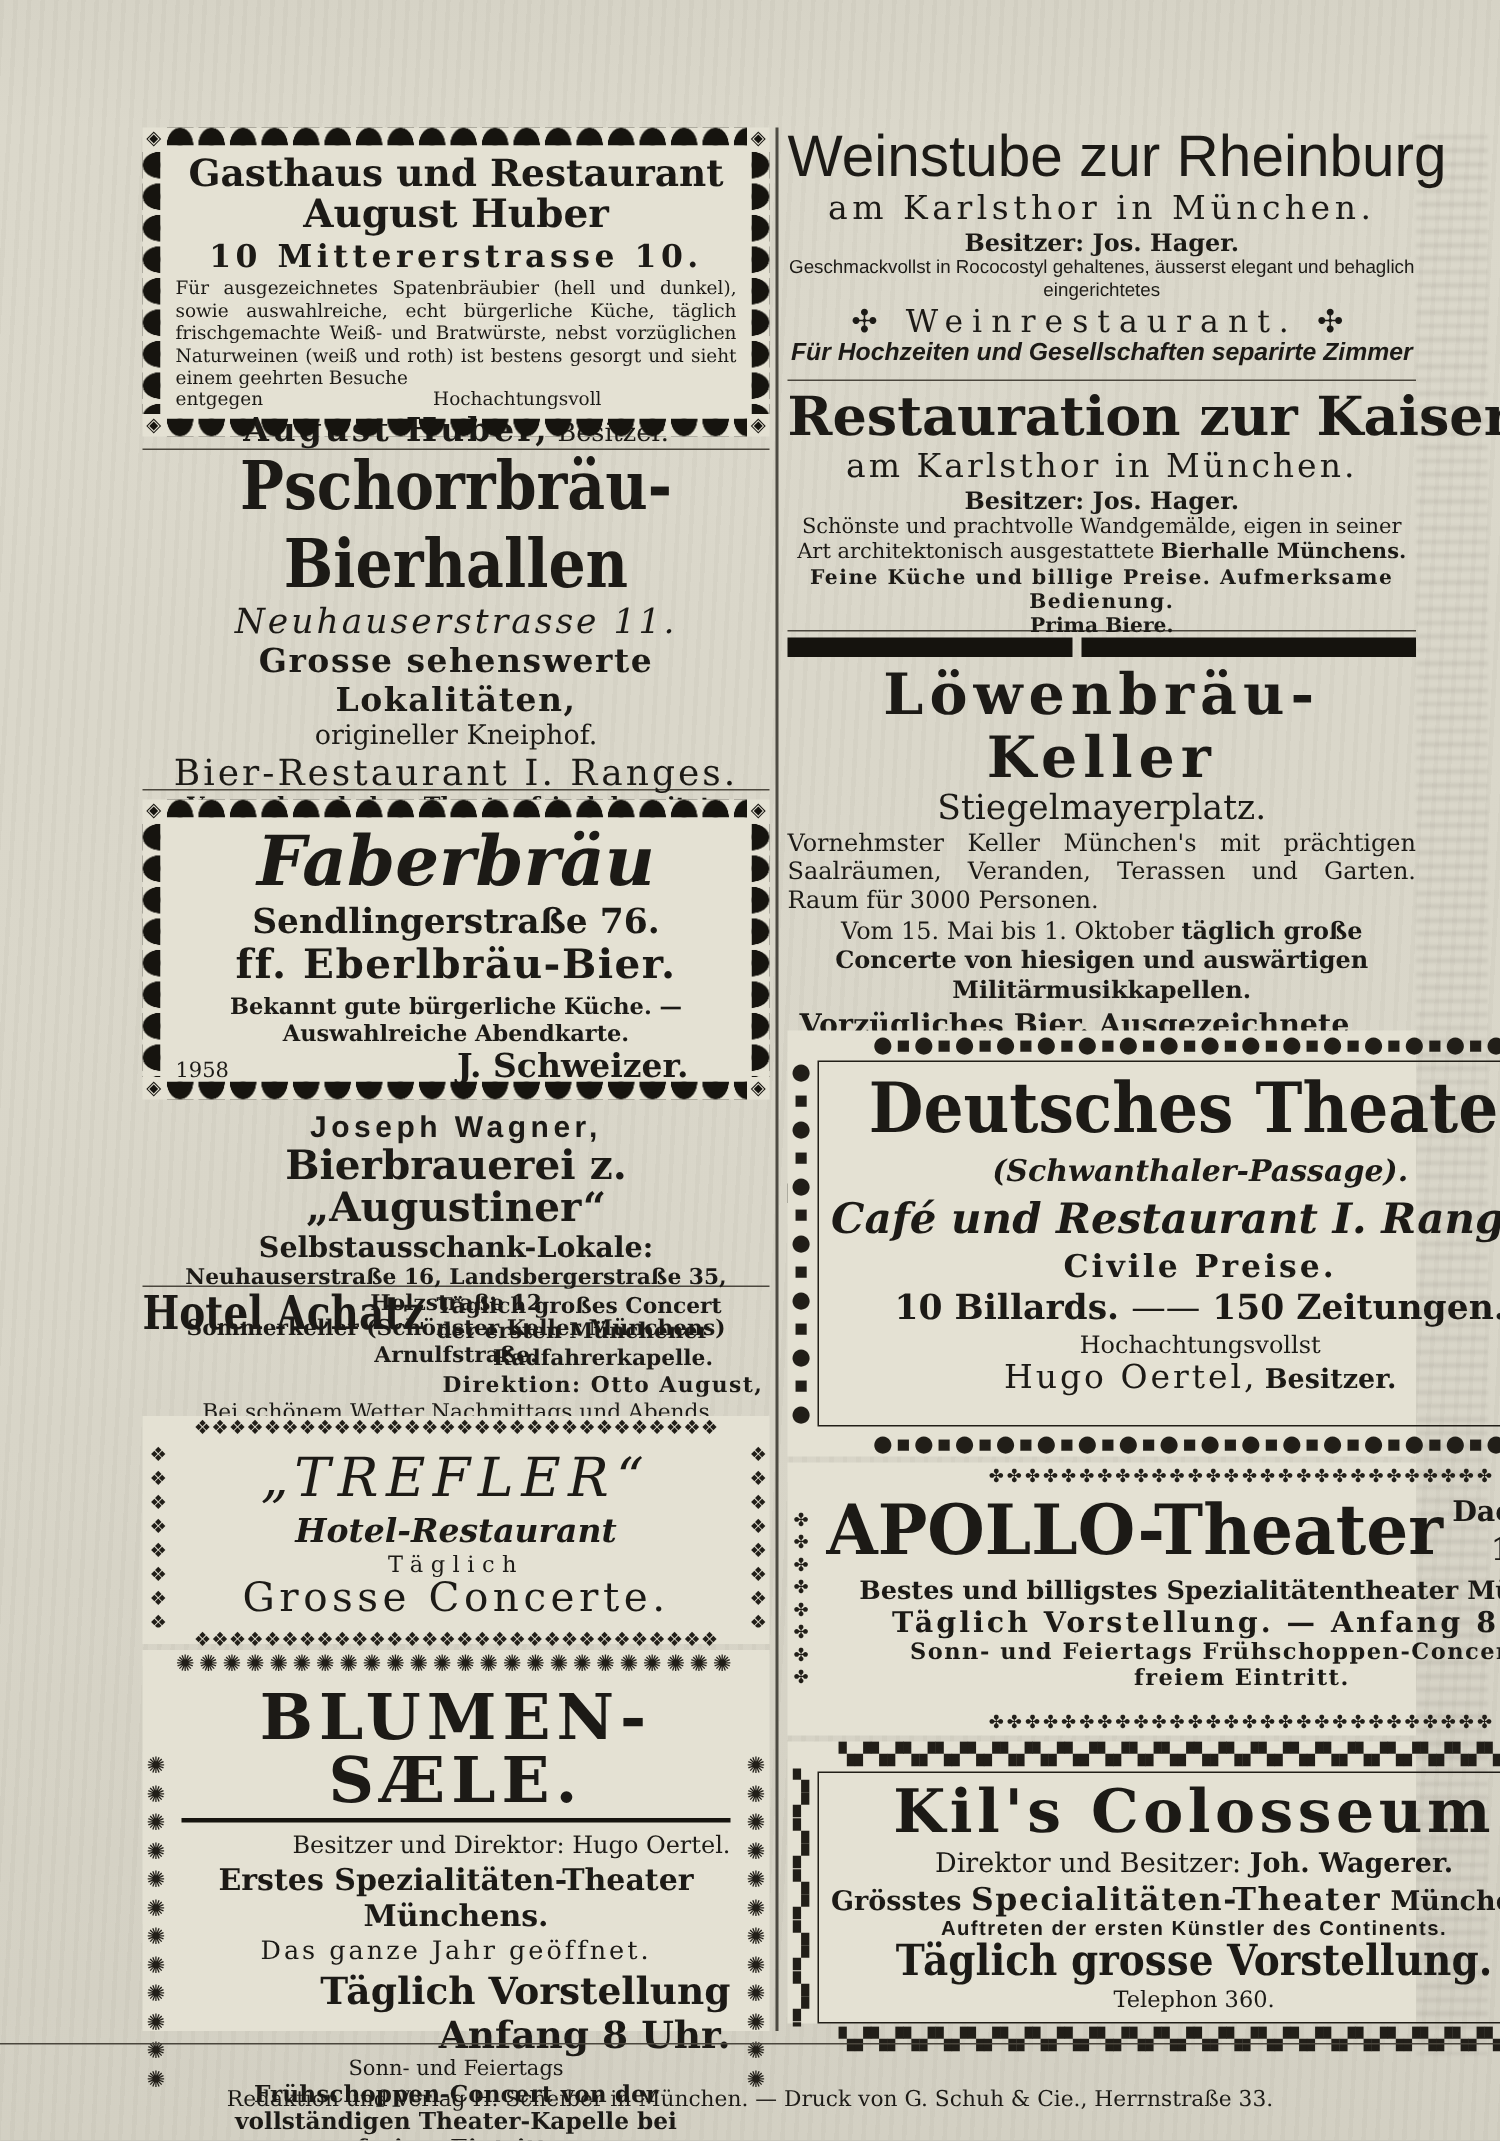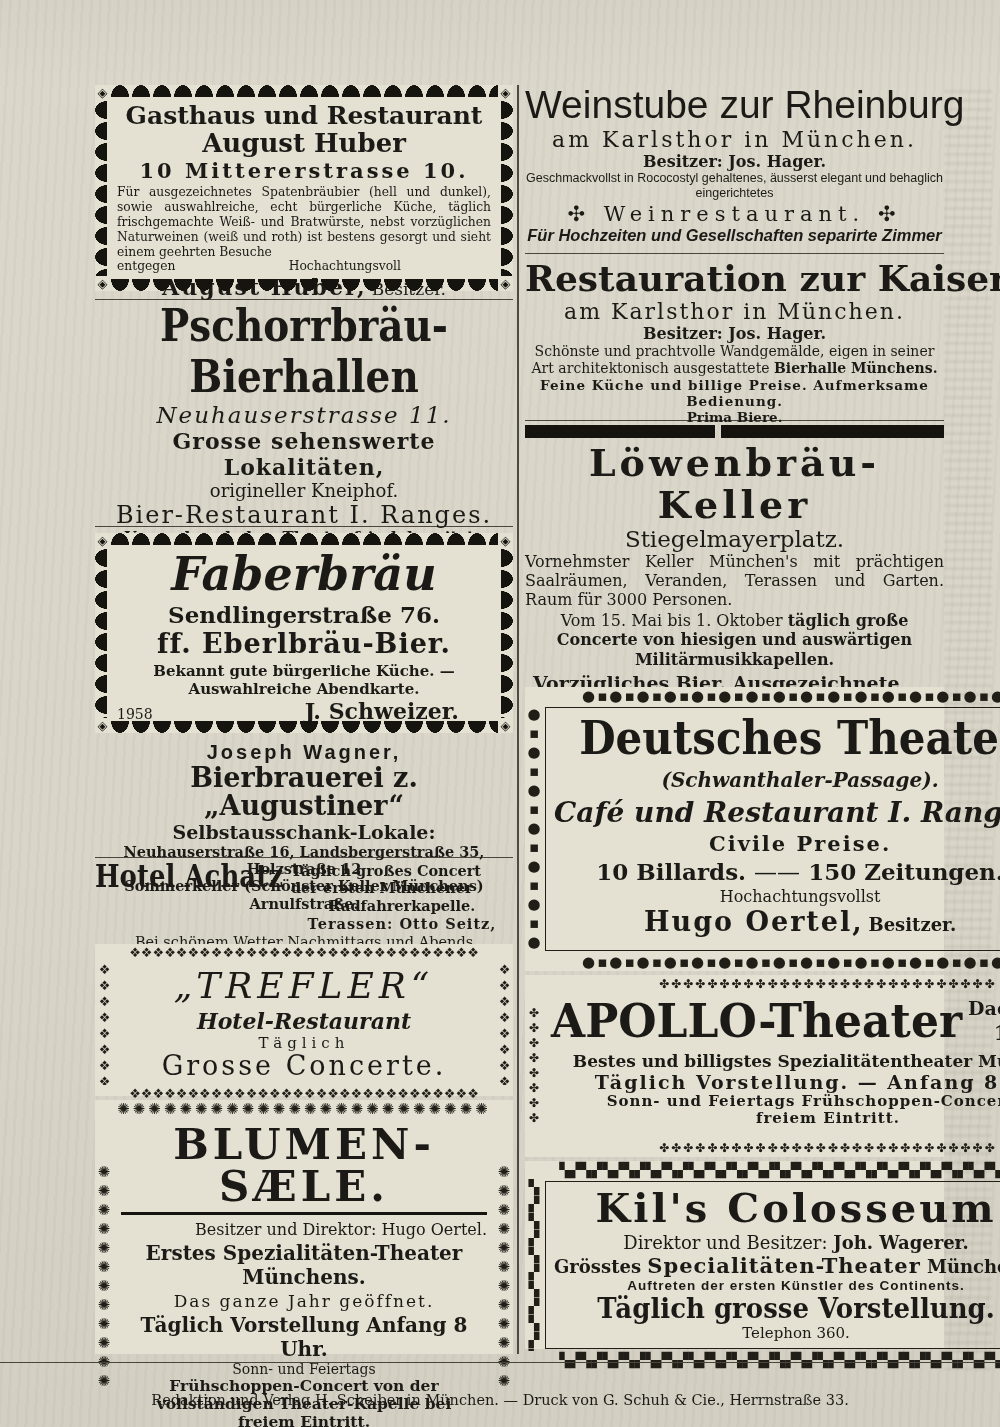--- a/index.html
+++ b/index.html
@@ -156,21 +156,21 @@
 
       <hr class="rule">
 
       <div class="ad" style="background:none; height:80px;">
         <div style="display:flex; gap:8px;">
           <div style="font-size:26px; font-weight:bold; transform:scaleY(1.2); white-space:nowrap; line-height:1.4;">Hotel Achatz</div>
           <div style="flex:1;">
             <div class="frak" style="font-size:14.5px; line-height:1.2;">Täglich großes Concert der ersten Münchener</div>
             <div class="ctr" style="font-size:14.5px; line-height:1.2;">
               <span class="frak">Radfahrerkapelle.</span>
-              <span style="font-weight:bold; letter-spacing:1px;">  Terassen: Otto Seitz,</span>
+              <span style="font-weight:bold; letter-spacing:1px;">  Direktion: Otto August,</span>
             </div>
           </div>
         </div>
         <div class="ctr frak" style="font-size:14.5px; font-weight:normal; line-height:1.2;">Bei schönem Wetter Nachmittags und Abends</div>
         <div class="ctr" style="font-size:17px; font-weight:bold; letter-spacing:1px;">Garten-Concert bei freiem Entree.</div>
       </div>
 
       <div class="ad ornbox" style="height:152px; margin-top:2px; font-size:13px;">
         <div class="orn-h">❖❖❖❖❖❖❖❖❖❖❖❖❖❖❖❖❖❖❖❖❖❖❖❖❖❖❖❖❖❖</div>
         <div class="orn-v">❖❖❖❖❖❖❖❖</div>
@@ -185,21 +185,21 @@
       </div>
 
       <div class="ad ornbox" style="height:254px; margin-top:4px; font-size:15px;">
         <div class="orn-h" style="letter-spacing:3px;">✺✺✺✺✺✺✺✺✺✺✺✺✺✺✺✺✺✺✺✺✺✺✺✺</div>
         <div class="orn-v">✺✺✺✺✺✺✺✺✺✺✺✺</div>
         <div class="orn-core ctr">
           <div style="font-size:42px; font-weight:bold; letter-spacing:4px; line-height:1.0; border-bottom:3px solid #16140f; display:inline-block; padding:0 6px 4px;">BLUMEN-SÆLE.</div>
           <div class="frak" style="font-size:16px; font-weight:normal; margin-top:5px;text-align:right;">Besitzer und Direktor: Hugo Oertel.</div>
           <div class="frak" style="font-size:20px; margin-top:2px;">Erstes Spezialitäten-Theater Münchens.</div>
           <div class="frak" style="font-size:17px; font-weight:normal; letter-spacing:2px; margin-top:2px;">Das ganze Jahr geöffnet.</div>
-          <div class="frak" style="font-size:20px; margin-top:2px;">Täglich Vorstellung Anfang 8 Uhr.</div>
+          <div class="frak" style="font-size:25px; margin-top:2px;text-align:right;">Täglich Vorstellung Anfang 8 Uhr.</div>
           <div class="frak" style="font-size:14px; font-weight:normal;">Sonn- und Feiertags</div>
           <div style="position:relative;">
             <span class="frak" style="font-size:15.5px; line-height:1.15; display:inline-block; width:88%;">Frühschoppen-Concert von der vollständigen Theater-Kapelle bei freiem Eintritt.</span>
             
           </div>
         </div>
         <div class="orn-v">✺✺✺✺✺✺✺✺✺✺✺✺</div>
 
       </div>
 
@@ -268,21 +268,21 @@
           <div style="font-size:20px; font-weight:bold; font-style:italic; margin-top:4px;">(Schwanthaler-Passage).</div>
           <div class="frak" style="font-size:28px; font-style:italic; font-weight:bold; margin-top:4px; white-space:nowrap;">Café und Restaurant I. Ranges.</div>
           <div style="font-size:21px; font-weight:bold; letter-spacing:2px; margin-top:2px;">Civile Preise.</div>
           <div style="font-size:23px; font-weight:bold; margin-top:2px;">
             <span>10 Billards.</span>
             <span style="font-weight:normal;">——</span>
             <span>150 Zeitungen.</span>
           </div>
           <div style="font-size:16px; margin-top:2px;">Hochachtungsvollst</div>
           <div>
-            <span style="font-size:27px; font-weight:bold; letter-spacing:2px;">Hugo Oertel,</span>
+            <span style="font-size:22px; font-weight:normal; letter-spacing:2px;">Hugo Oertel,</span>
             <span style="font-size:18px; font-weight:bold;"> Besitzer.</span>
           </div>
         </div>
 
         <div class="orn-h" style="letter-spacing:2px;">●▪●▪●▪●▪●▪●▪●▪●▪●▪●▪●▪●▪●▪●▪●▪●▪</div>
       </div>
 
       <div class="ad ornbox" style="height:182px; margin-top:4px; font-size:12px;">
         <div class="orn-h" style="letter-spacing:2px;">✤✤✤✤✤✤✤✤✤✤✤✤✤✤✤✤✤✤✤✤✤✤✤✤✤✤✤✤</div>
         <div class="orn-v">✤✤✤✤✤✤✤✤</div>

